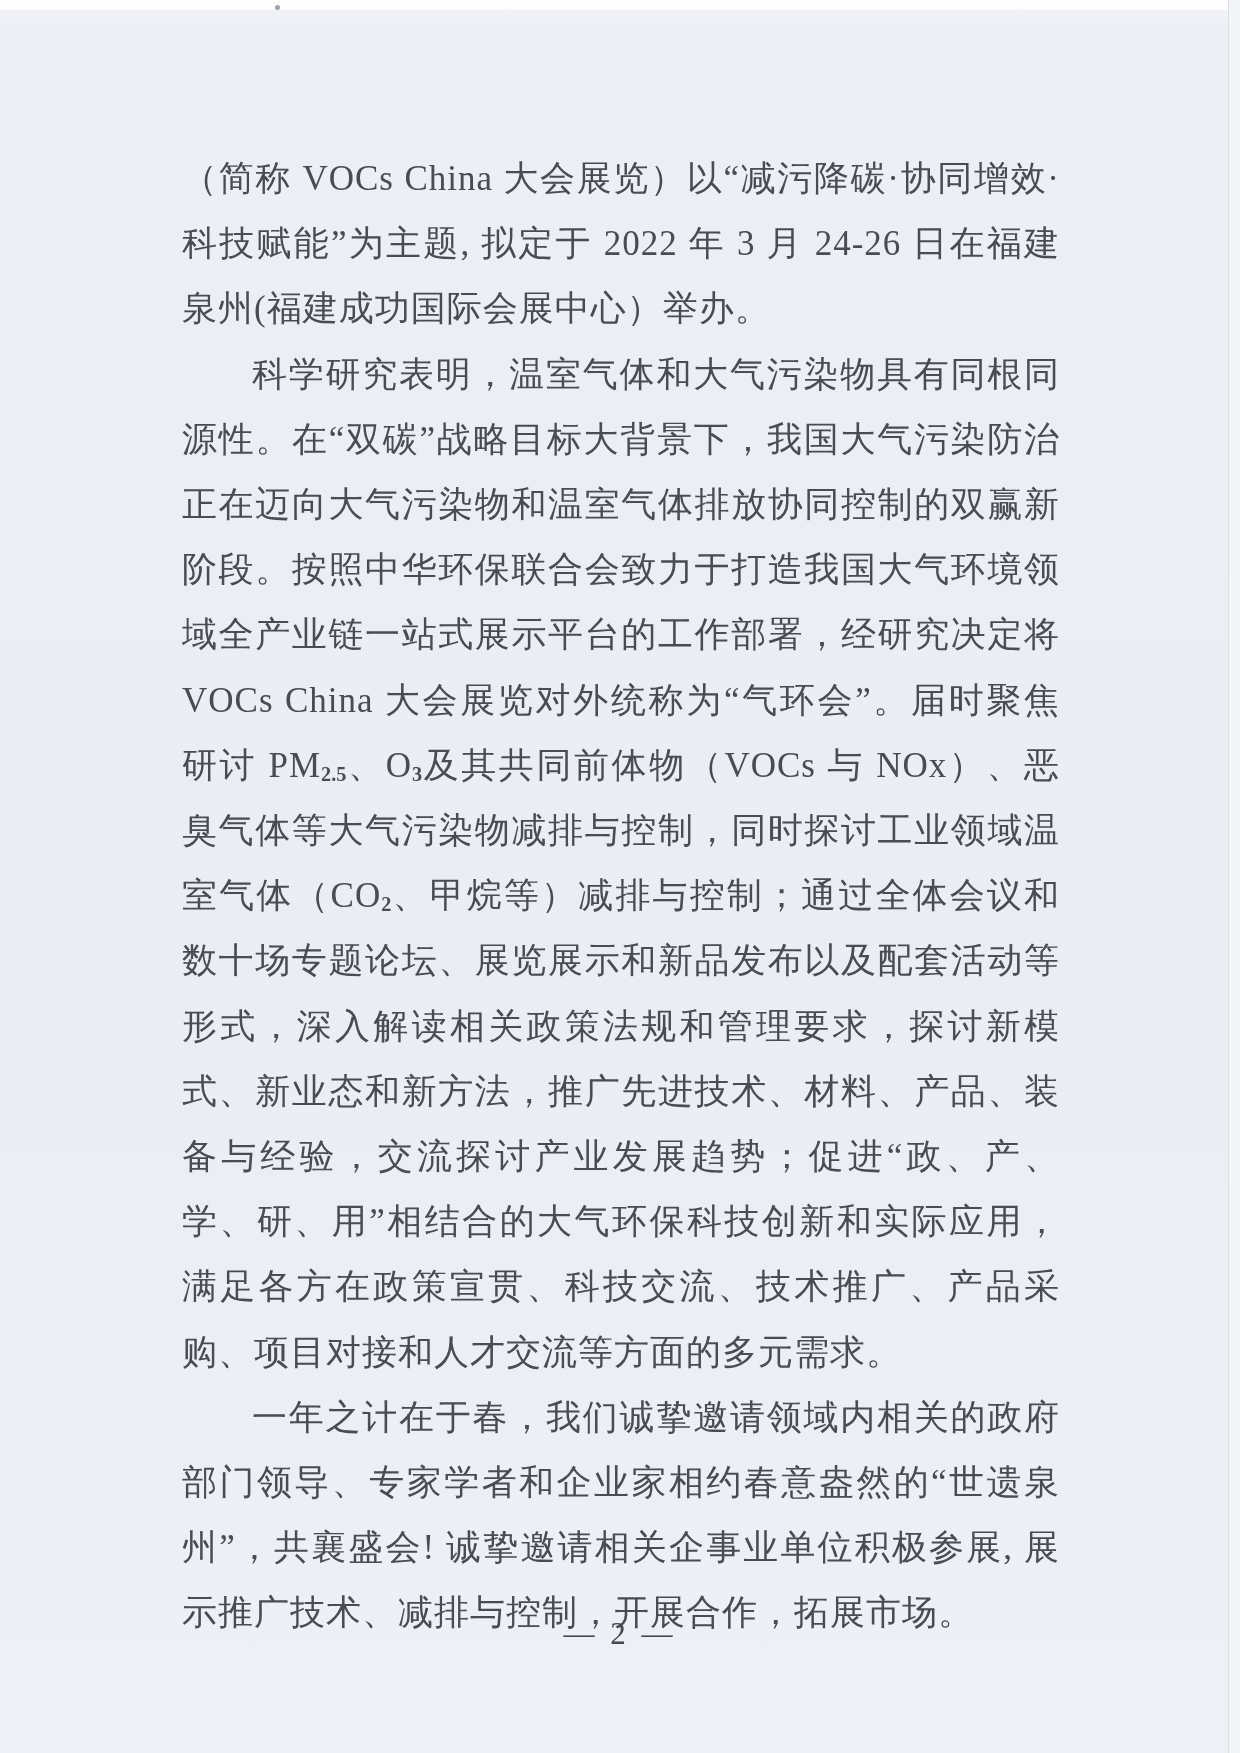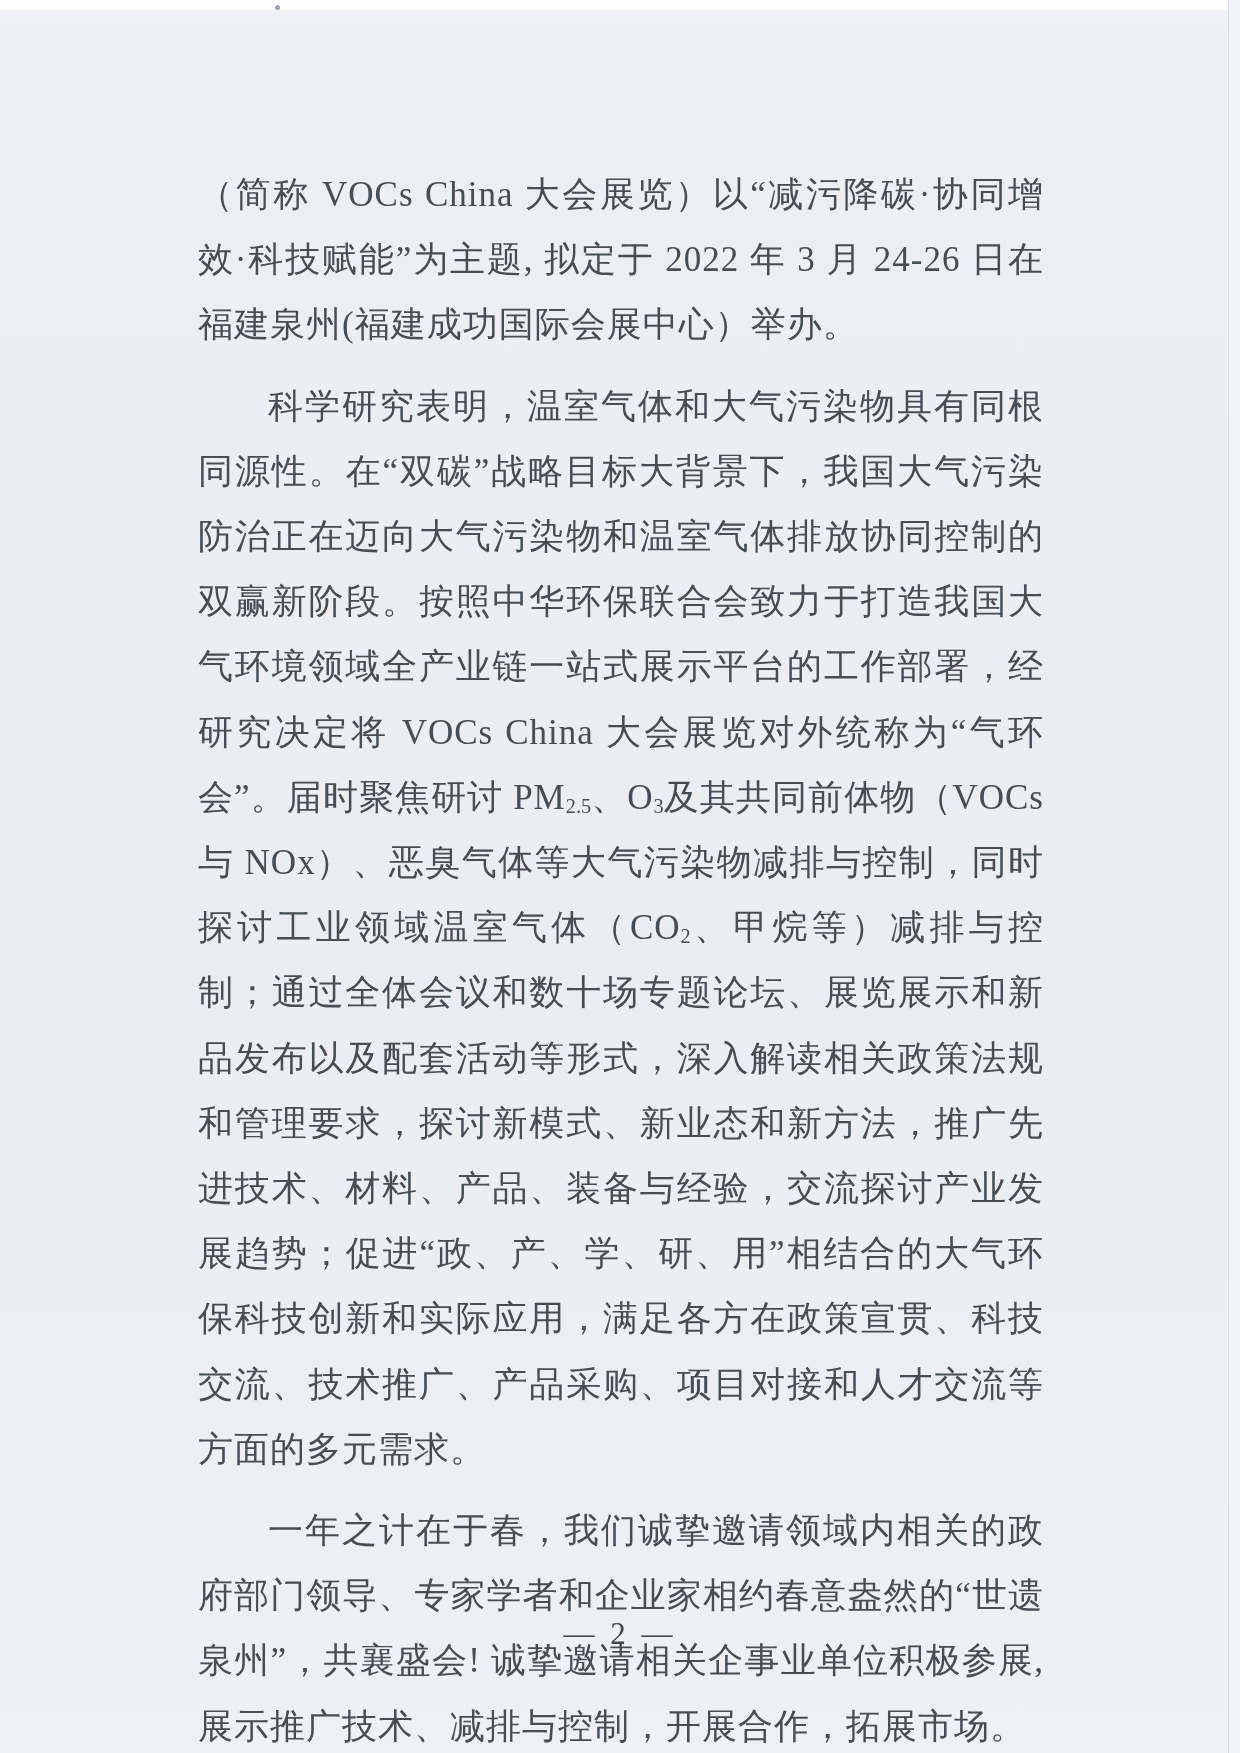--- a/index.html
+++ b/index.html
@@ -47,37 +47,38 @@
     background: #878c96;
     opacity: .8;
   }
   .content {
     position: absolute;
     left: 182px;
     top: 146px;
     width: 878px;
   }
   .content p {
-    margin: 16px;
+    margin: 0;
     font-size: 35px;
     line-height: 65.2px;
     color: #474c55;
     text-align: justify;
     text-justify: inter-character;
     letter-spacing: 1px;
     word-break: break-all;
   }
   .content p.indent {
     text-indent: 2em;
   }
   .content sub {
     font-size: 58%;
     line-height: 0;
     vertical-align: -0.22em;
     letter-spacing: 0;
+    font-weight: bold;
   }
   .page-footer {
     position: absolute;
     top: 1616px;
     left: 0;
     width: 100%;
     text-align: center;
     font-size: 31px;
     color: #41464f;
     letter-spacing: 4px;

